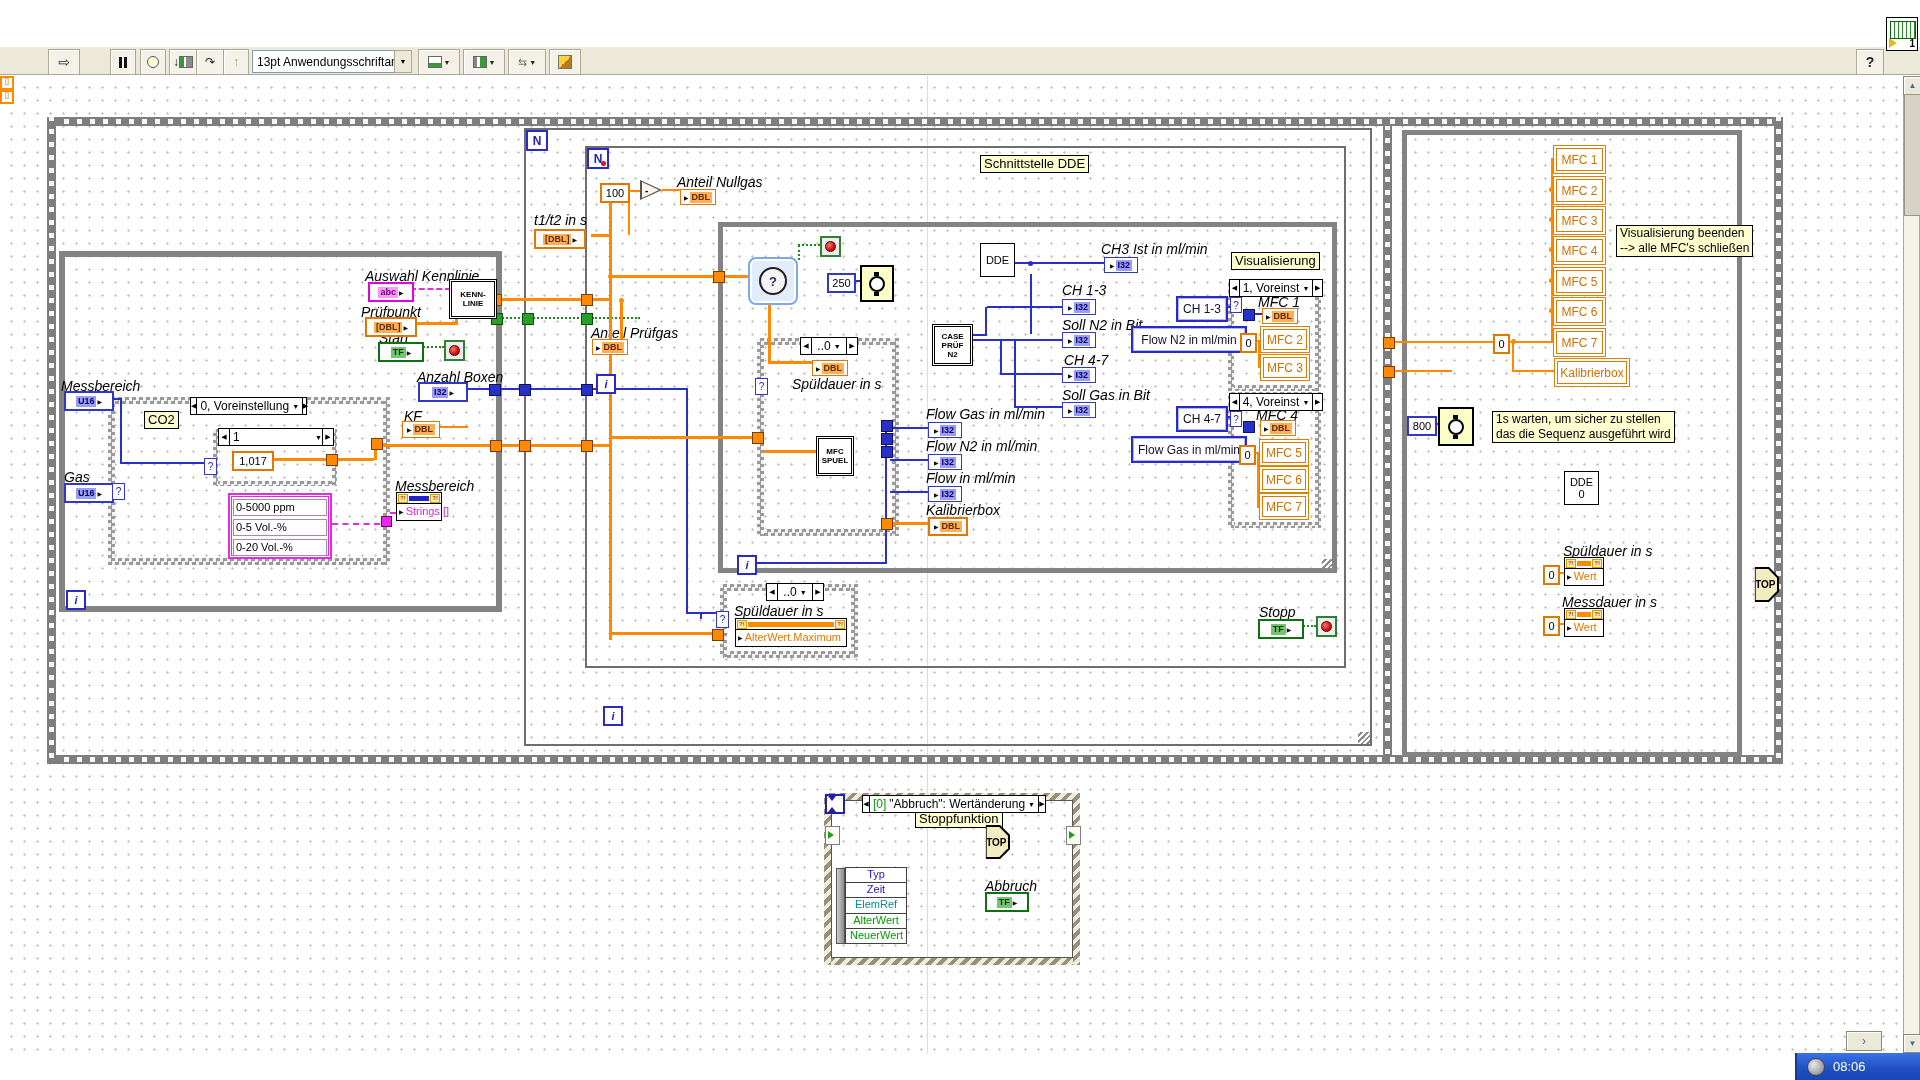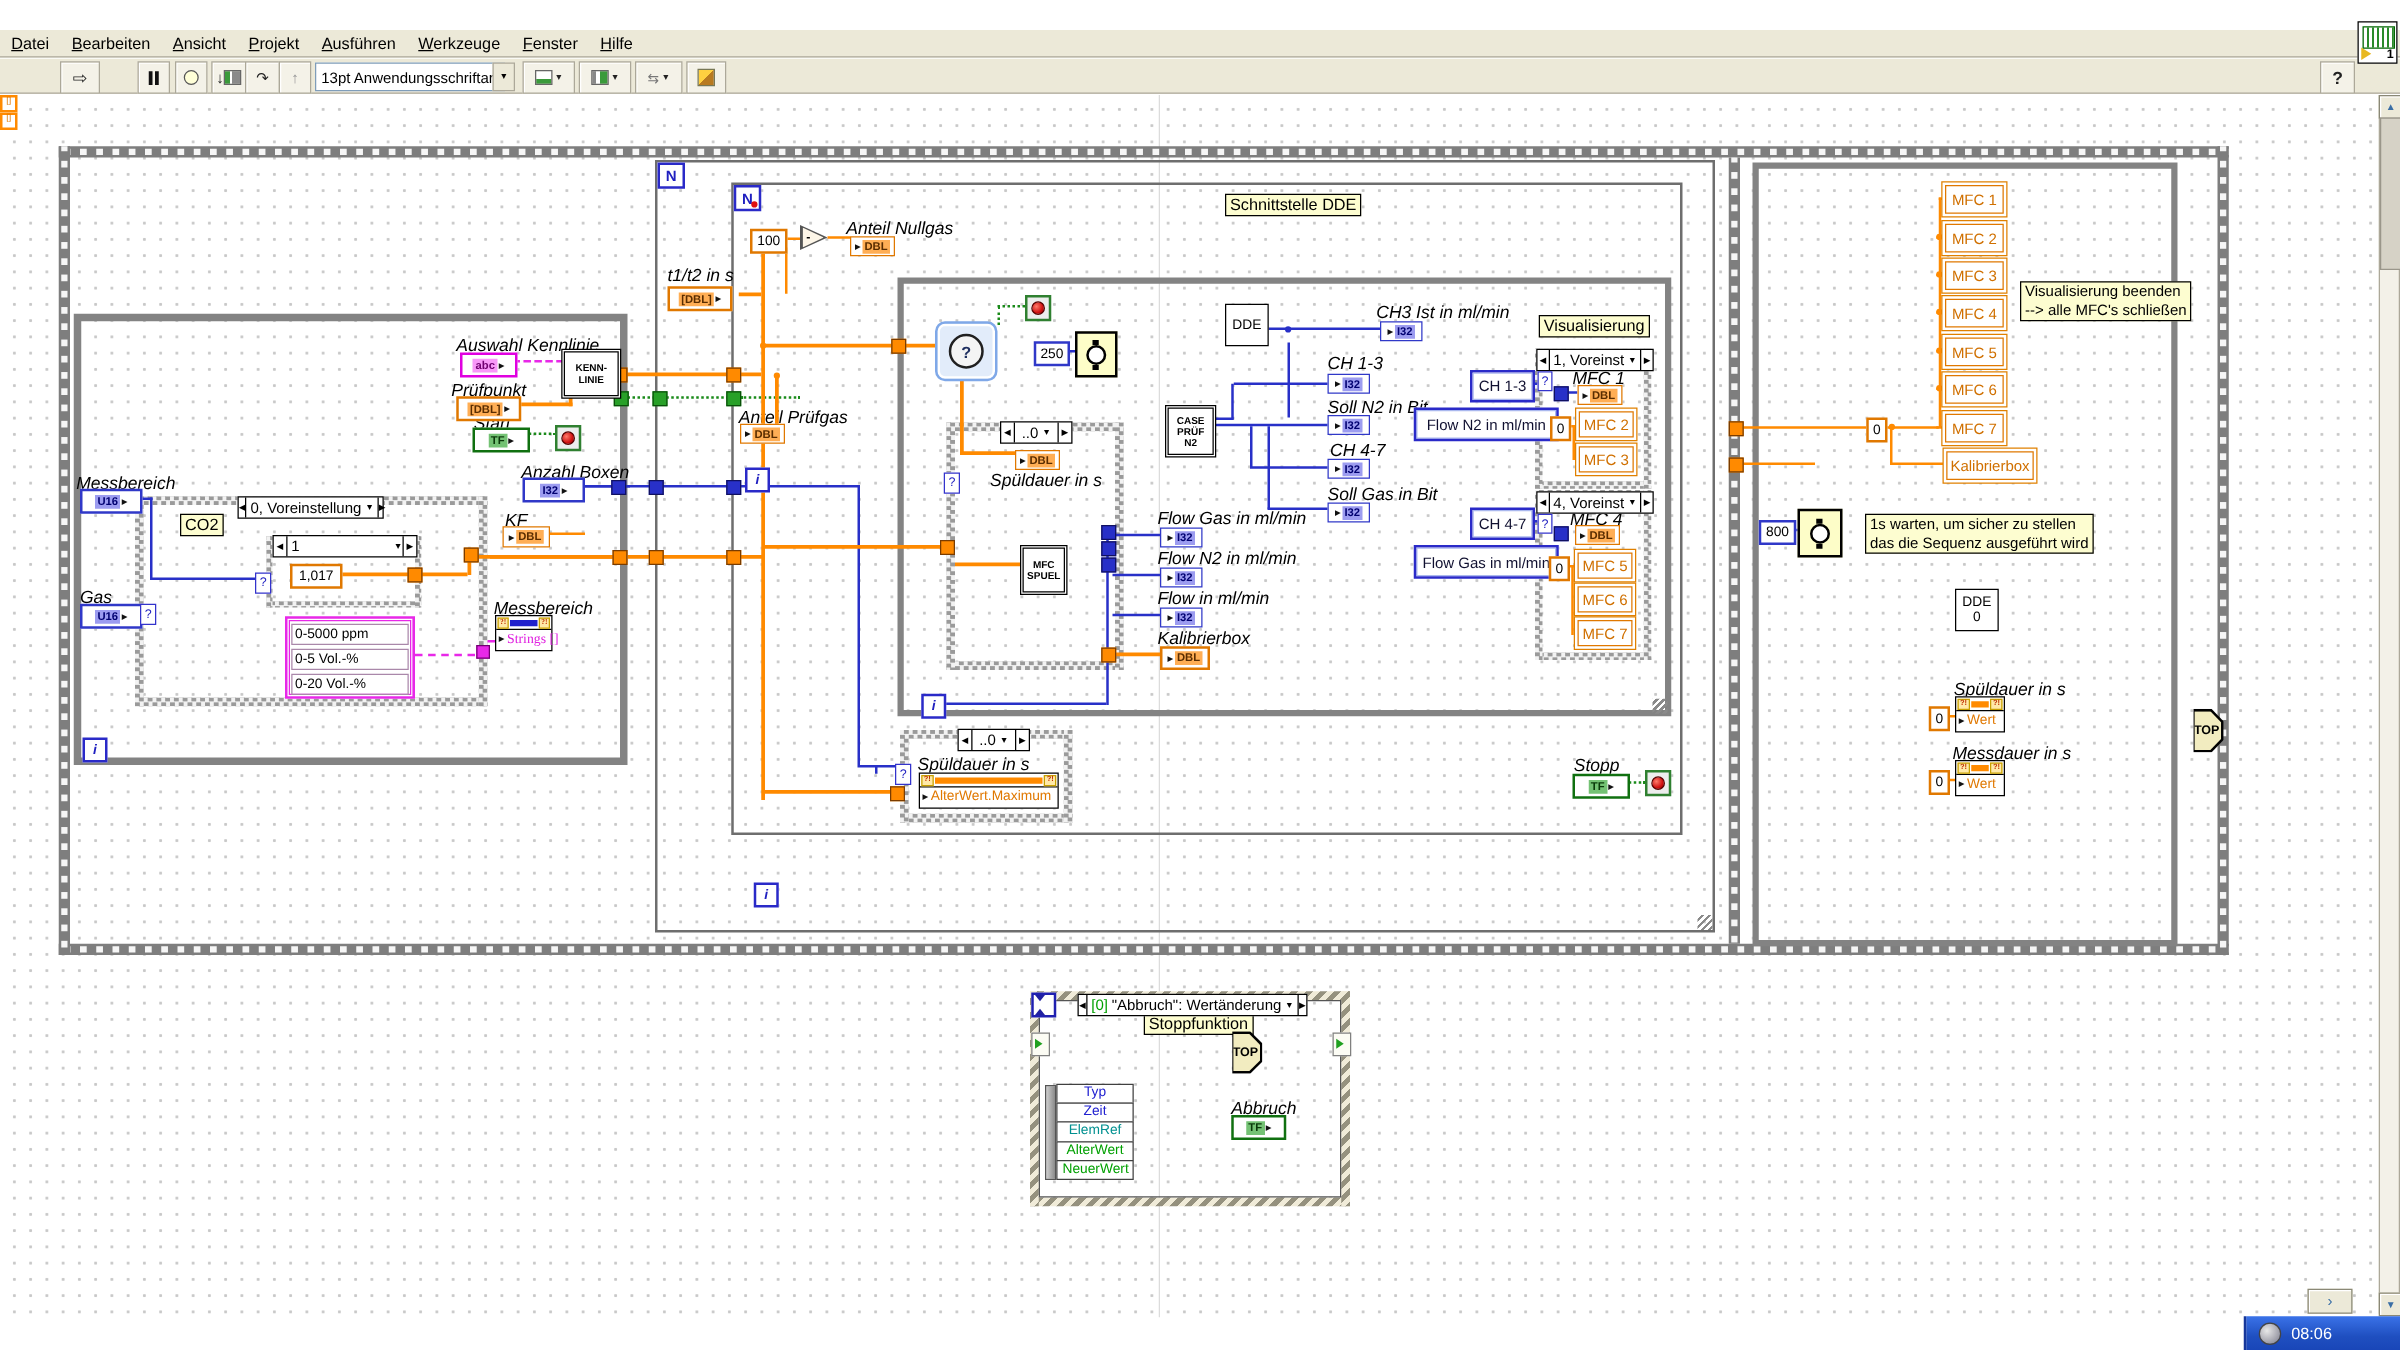--- a/index.html
+++ b/index.html
@@ -113,30 +113,20 @@
   .sbthumb{position:absolute;background:#d6d2c6;border:1px solid #9a968a;}
   #taskbar{left:1795px;top:1053px;width:125px;height:27px;background:linear-gradient(180deg,#3a72e8,#1f4fc0 60%,#1946b8);border-left:2px solid #16379a;display:flex;align-items:center;color:#fff;font-size:13px;z-index:9;}
   .spk{width:16px;height:16px;border-radius:50%;background:radial-gradient(circle at 35% 35%,#e8e8e8,#7a7a8a);border:1px solid #444;margin:0 8px 0 10px;}
 </style>
 </head>
 <body>
 
 <div id="screen">
 
 
-  <div class="abs" id="menubar">
-    <span class="mitem">Datei</span>
-    <span class="mitem">Bearbeiten</span>
-    <span class="mitem">Ansicht</span>
-    <span class="mitem">Projekt</span>
-    <span class="mitem">Ausführen</span>
-    <span class="mitem">Werkzeuge</span>
-    <span class="mitem">Fenster</span>
-    <span class="mitem">Hilfe</span>
-  </div>
 
   <div class="abs" id="toolbar">
     <div class="tbtn" style="left:48px;width:30px;">
         <span>⇨</span>
       </div>
     <div class="tbtn" style="left:110px;width:24px;">
         <div class="pbar"></div>
         <div class="pbar"></div>
       </div>
     <div class="tbtn" style="left:140px;width:24px;">
@@ -273,21 +263,21 @@
     <div class="const b-or" style="left:232px;top:375px;width:38px;height:16px;">1,017</div>
     <div class="qbox" style="left:204px;top:382px;width:11px;height:15px;">?</div>
 
     <div class="abs" style="left:228px;top:417px;width:104px;height:66px;border:2px solid #e828e8;box-shadow:0 0 0 1px #fff inset,0 0 0 2px #e828e8 inset;background:#fff;z-index:5;">
       <div style="margin:4px 3px 0 3px;border:1px solid #a8a;font-size:11px;padding:0 2px;line-height:15px;">0-5000 ppm</div>
       <div style="margin:3px 3px 0 3px;border:1px solid #a8a;font-size:11px;padding:0 2px;line-height:15px;">0-5 Vol.-%</div>
       <div style="margin:3px 3px 0 3px;border:1px solid #a8a;font-size:11px;padding:0 2px;line-height:15px;">0-20 Vol.-%</div>
     </div>
 
     <div class="lbl" style="left:395px;top:403px;">Messbereich</div>
-    <div class="propnode" style="left:396px;top:416px;width:44px;height:27px;font-family:Liberation Serif, serif;">
+    <div class="propnode" style="left:396px;top:416px;width:44px;height:27px;">
       <div class="top">
           <span class="qb">?!</span>
           <span class="bar-bl"></span>
           <span class="qb">?!</span>
         </div>
       <div class="prow">
           <span class="tarr">▶</span>
           <span class="t-pk">Strings []</span>
         </div>
     </div>

